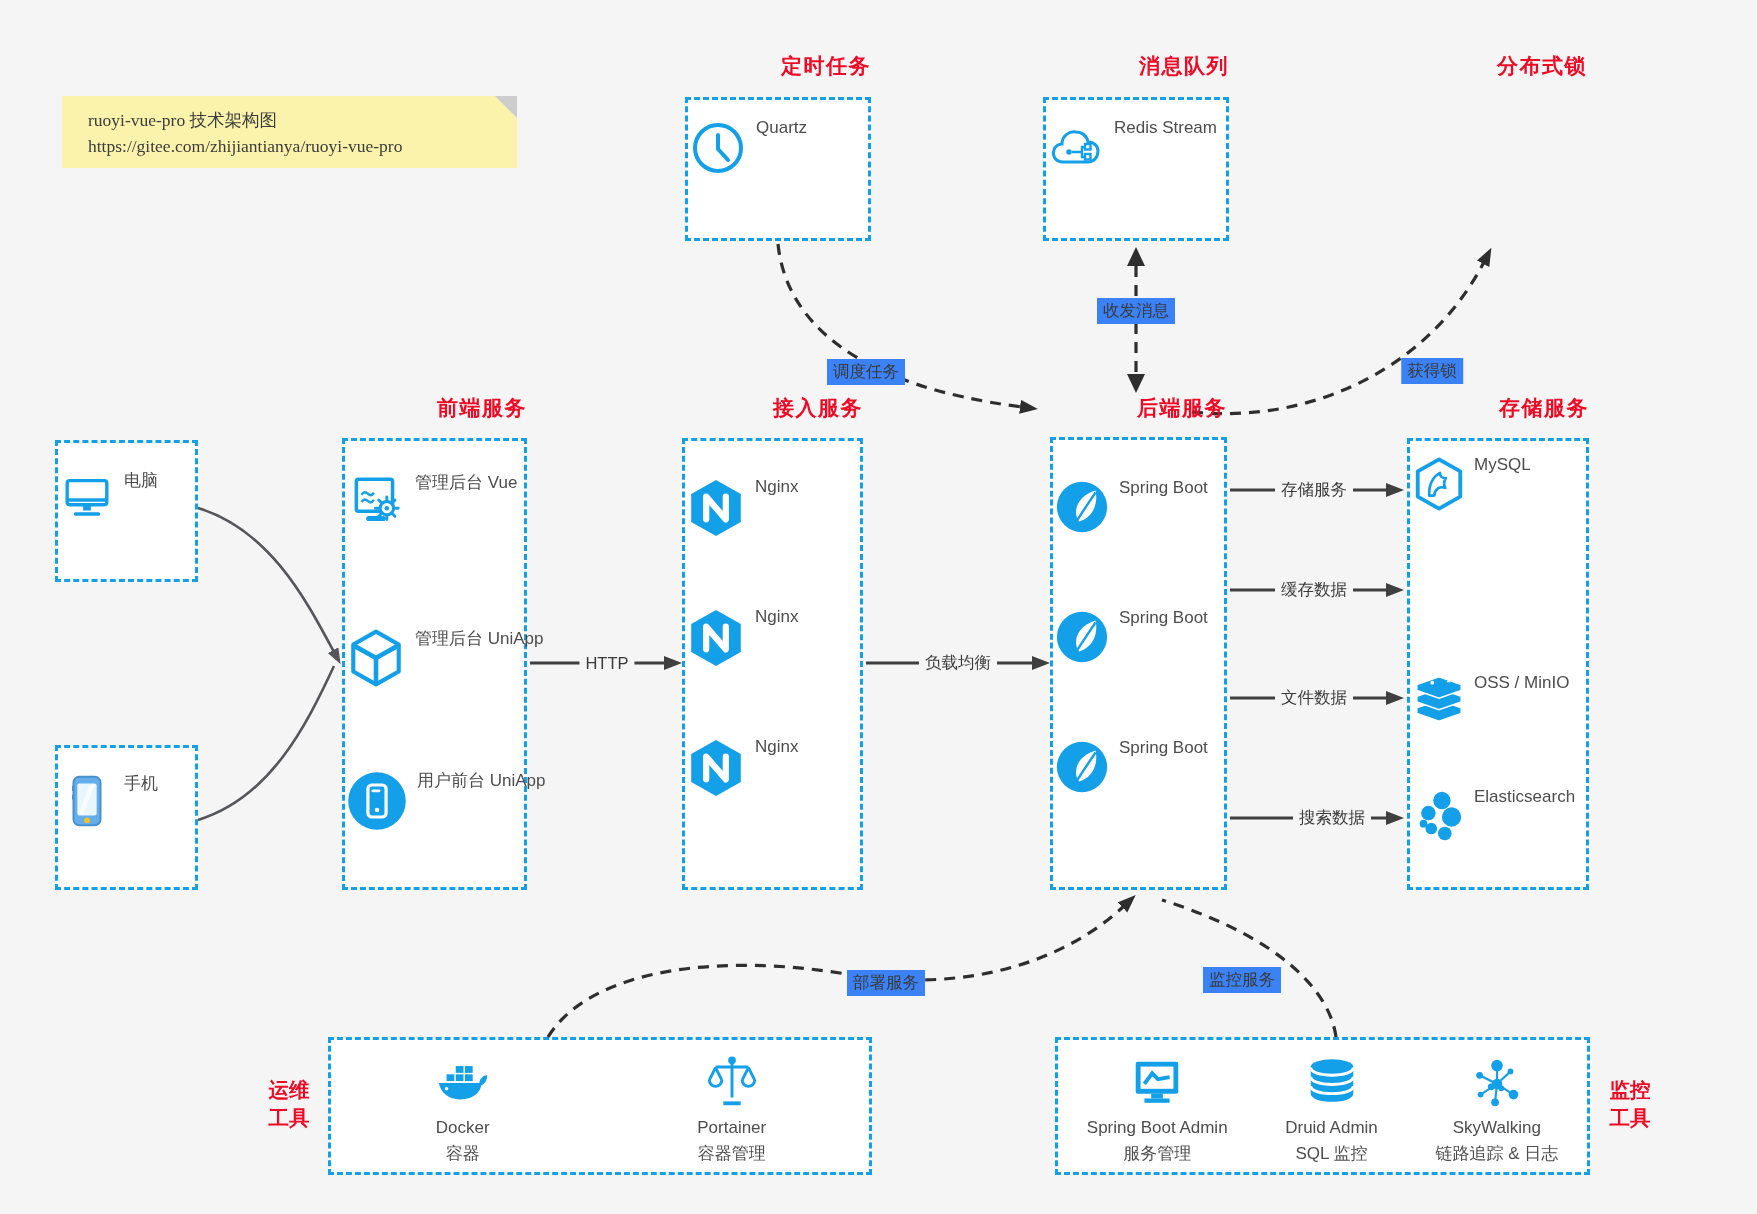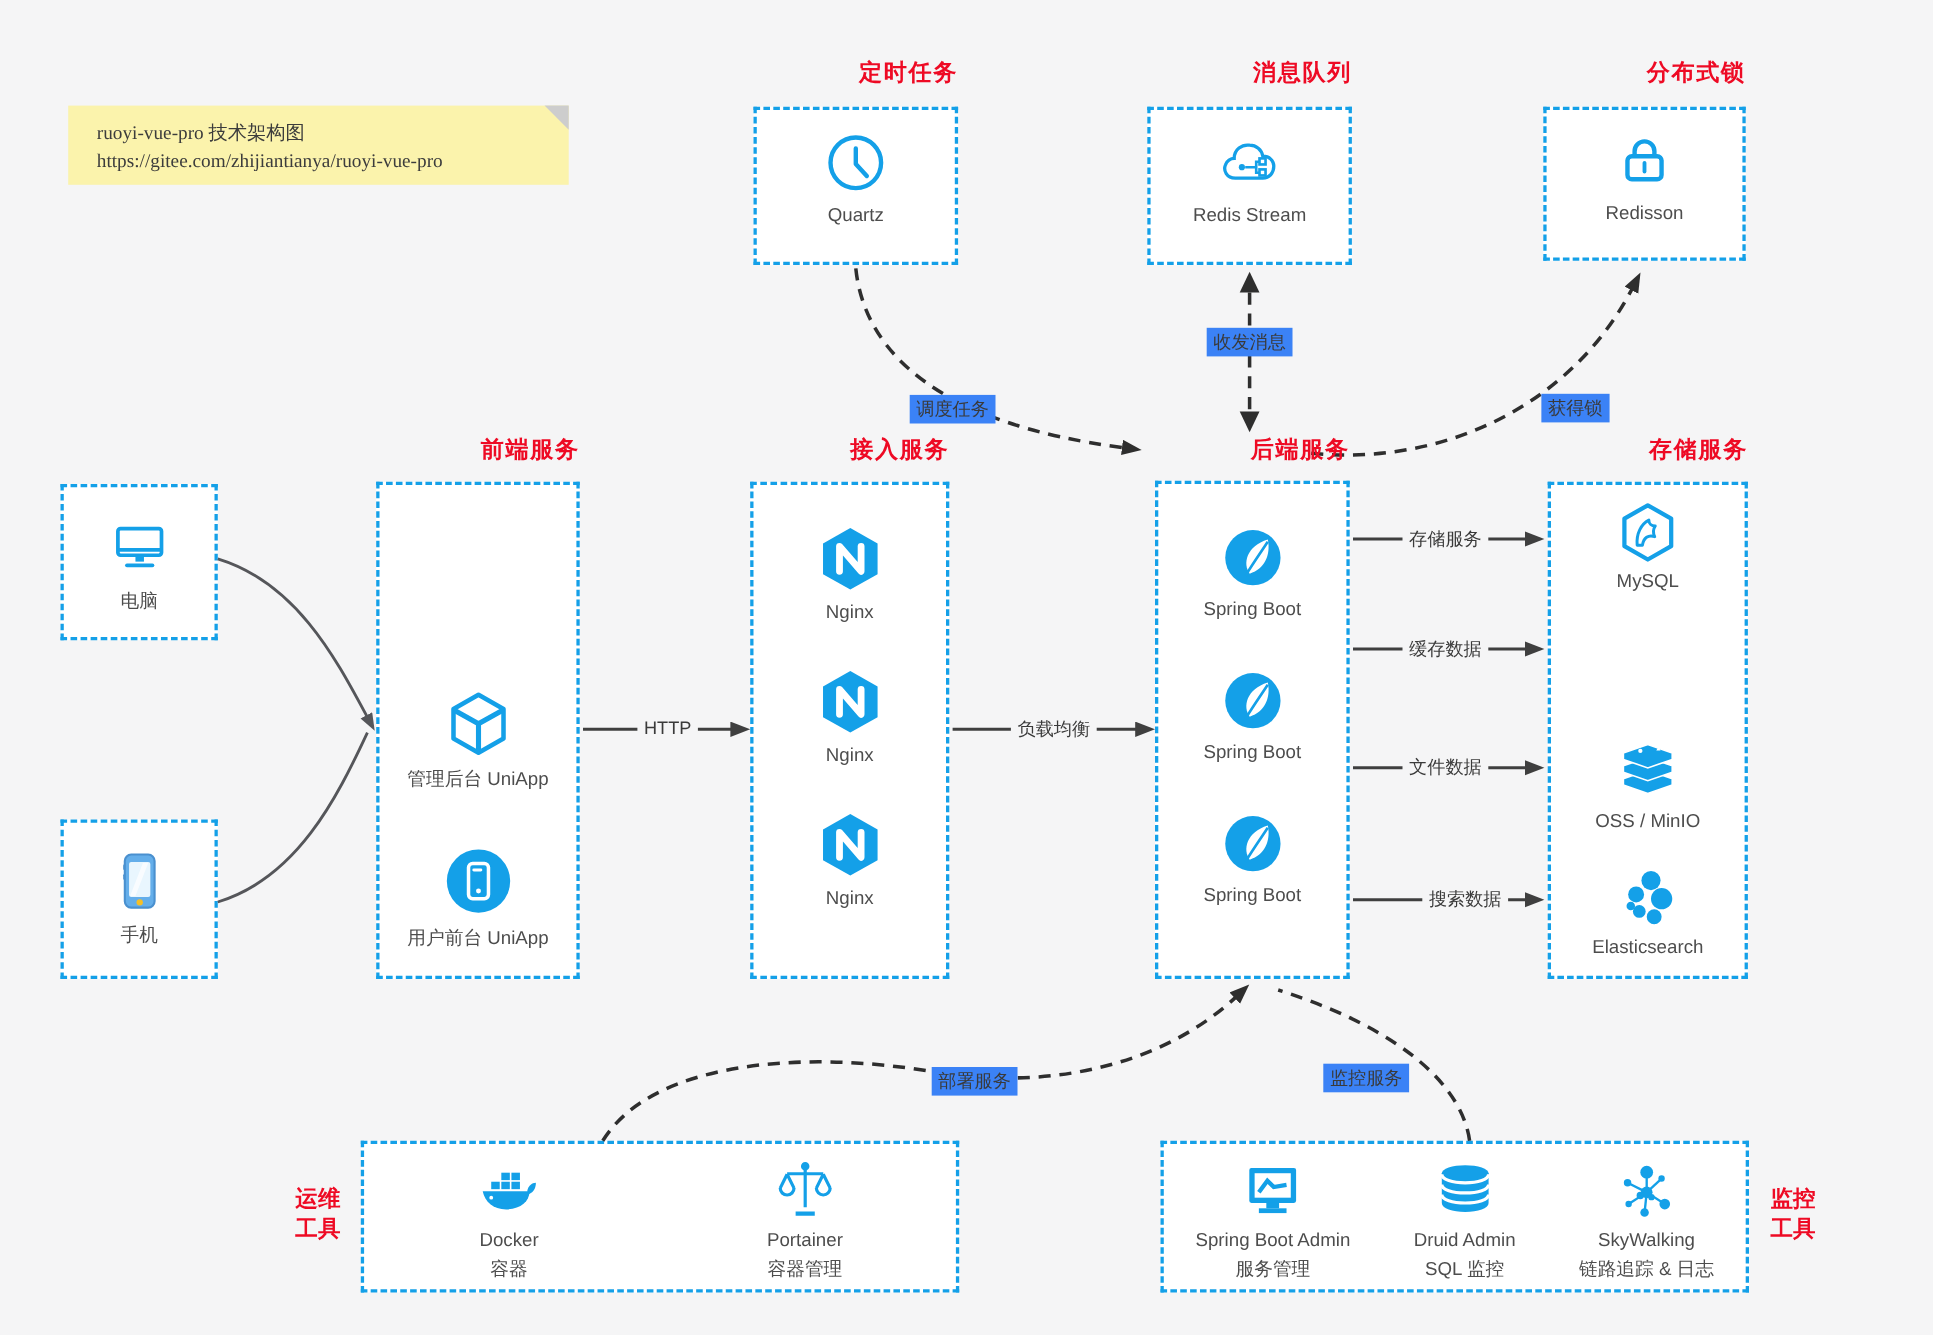--- a/index.html
+++ b/index.html
@@ -10,21 +10,21 @@
     --bg:#f5f5f6;
     --txt:#4d4d4d;
   }
   *{margin:0;padding:0;box-sizing:border-box;}
   html,body{background:var(--bg);font-family:"Liberation Sans",sans-serif;}
   #stage{position:relative;width:1757px;height:1214px;background:var(--bg);overflow:hidden;}
 
   .box{position:absolute;background:#fff;border:3.5px dashed var(--blue);z-index:1;}
   .gtitle{position:absolute;color:var(--red);font-weight:bold;font-size:21px;text-align:right;letter-spacing:1.5px;z-index:2;}
   .sidetitle{position:absolute;color:var(--red);font-weight:bold;font-size:20.5px;line-height:28px;text-align:center;z-index:2;}
-  .item{position:absolute;left:0;right:0;display:flex;flex-direction:column;align-items:center;gap:8px;}
+  .item{position:absolute;left:0;right:0;display:flex;flex-direction:row;align-items:flex-start;gap:8px;}
   .lbl{font-size:17px;color:var(--txt);white-space:nowrap;}
   .icon{display:flex;align-items:center;justify-content:center;}
 
   .hrow{display:flex;justify-content:space-around;align-items:flex-start;padding-top:14px;}
   .hitem{display:flex;flex-direction:column;align-items:center;gap:5px;}
   .hitem .name,.hitem .desc{font-size:17px;line-height:21px;color:var(--txt);text-align:center;white-space:nowrap;}
 
   .elabel{position:absolute;transform:translate(-50%,-50%);font-size:16.5px;color:#3a3a3a;
           background:var(--bg);padding:2px 6px;white-space:nowrap;z-index:3;text-align:center;}
   .elabel.white{background:#3b82f6;}
@@ -119,32 +119,20 @@
           <circle cx="23" cy="34" r="2.8" fill="var(--blue)"></circle>
           <path d="M26,34 H36 M36,34 V29 H39 M36,34 V39 H39" stroke="var(--blue)" stroke-width="2.4"></path>
           <rect x="39" y="26" width="5.5" height="5.5" stroke="var(--blue)" stroke-width="2.4"></rect>
           <rect x="39" y="36" width="5.5" height="5.5" stroke="var(--blue)" stroke-width="2.4"></rect>
         </svg>
       </span>
       <span class="lbl">Redis Stream</span>
     </div>
   </div>
 
-  <div class="box" style="left:1403px;top:97px;width:184px;height:140px">
-    <div class="item" style="top:16px">
-      <span class="icon">
-        <svg width="60" height="60" viewBox="0 0 60 60" fill="none">
-          <path d="M21,26 V21.5 A9,9 0 0 1 39,21.5 V26" stroke="var(--blue)" stroke-width="4"></path>
-          <rect x="14.5" y="26" width="31" height="21" rx="4" stroke="var(--blue)" stroke-width="4" fill="#fff"></rect>
-          <path d="M30,32 V40" stroke="var(--blue)" stroke-width="3.5" stroke-linecap="round"></path>
-        </svg>
-      </span>
-      <span class="lbl">Redisson</span>
-    </div>
-  </div>
 
   <div class="box" style="left:55px;top:440px;width:143px;height:142px">
     <div class="item" style="top:26px">
       <span class="icon">
         <svg width="58" height="58" viewBox="0 0 60 60" fill="none">
           <rect x="9.5" y="12" width="41" height="25" rx="2.5" stroke="var(--blue)" stroke-width="3.5"></rect>
           <path d="M9.5,32 H50.5" stroke="var(--blue)" stroke-width="3.5"></path>
           <rect x="26" y="37" width="8" height="6" fill="var(--blue)"></rect>
           <path d="M18,46.5 H42" stroke="var(--blue)" stroke-width="3.5" stroke-linecap="round"></path>
         </svg>
@@ -163,20 +151,34 @@
           <rect x="20" y="12" width="20" height="33" rx="2" fill="#e9f6fe"></rect>
           <polygon points="21,44 33,13 38,13 26,44" fill="#ffffff" opacity="0.7"></polygon>
           <circle cx="30" cy="50" r="3" fill="#f6bf27"></circle>
         </svg>
       </span>
       <span class="lbl">手机</span>
     </div>
   </div>
 
   <div class="box" style="left:342px;top:438px;width:185px;height:452px">
+    <div class="item" style="top:30px">
+      <span class="icon">
+        <svg width="62" height="62" viewBox="0 0 60 60" fill="none">
+          <rect x="11" y="8" width="35" height="31" rx="2" stroke="var(--blue)" stroke-width="3.4"></rect>
+          <path d="M16,23 C18,20 20,20 22,22 C24,24 26,24 28,21" stroke="var(--blue)" stroke-width="2.4"></path>
+          <path d="M16,30 C18,27 20,27 22,29 C24,31 26,31 28,28" stroke="var(--blue)" stroke-width="2.4"></path>
+          <circle cx="40.5" cy="36" r="6.5" stroke="var(--blue)" stroke-width="3" fill="#fff"></circle>
+          <path d="M40.5,28 V25 M40.5,44 V47 M32.5,36 H29.5 M48.5,36 H51.5 M34.8,30.3 L32.7,28.2 M46.2,30.3 L48.3,28.2 M34.8,41.7 L32.7,43.8 M46.2,41.7 L48.3,43.8" stroke="var(--blue)" stroke-width="2.8" stroke-linecap="round"></path>
+          <circle cx="40.5" cy="36" r="2.2" fill="var(--blue)"></circle>
+          <path d="M23,46 H37" stroke="var(--blue)" stroke-width="5" stroke-linecap="round"></path>
+        </svg>
+      </span>
+      <span class="lbl">管理后台 Vue</span>
+    </div>
     <div class="item" style="top:186px">
       <span class="icon">
         <svg width="62" height="62" viewBox="0 0 60 60" fill="none">
           <path d="M30,4.5 L52,17 V43 L30,55.5 L8,43 V17 Z" stroke="var(--blue)" stroke-width="4" stroke-linejoin="round" fill="#fff"></path>
           <path d="M30,30 V52 M30,30 L9.5,18.5 M30,30 L50.5,18.5" stroke="var(--blue)" stroke-width="4.5" stroke-linecap="round"></path>
         </svg>
       </span>
       <span class="lbl">管理后台 UniApp</span>
     </div>
     <div class="item" style="top:328px">

